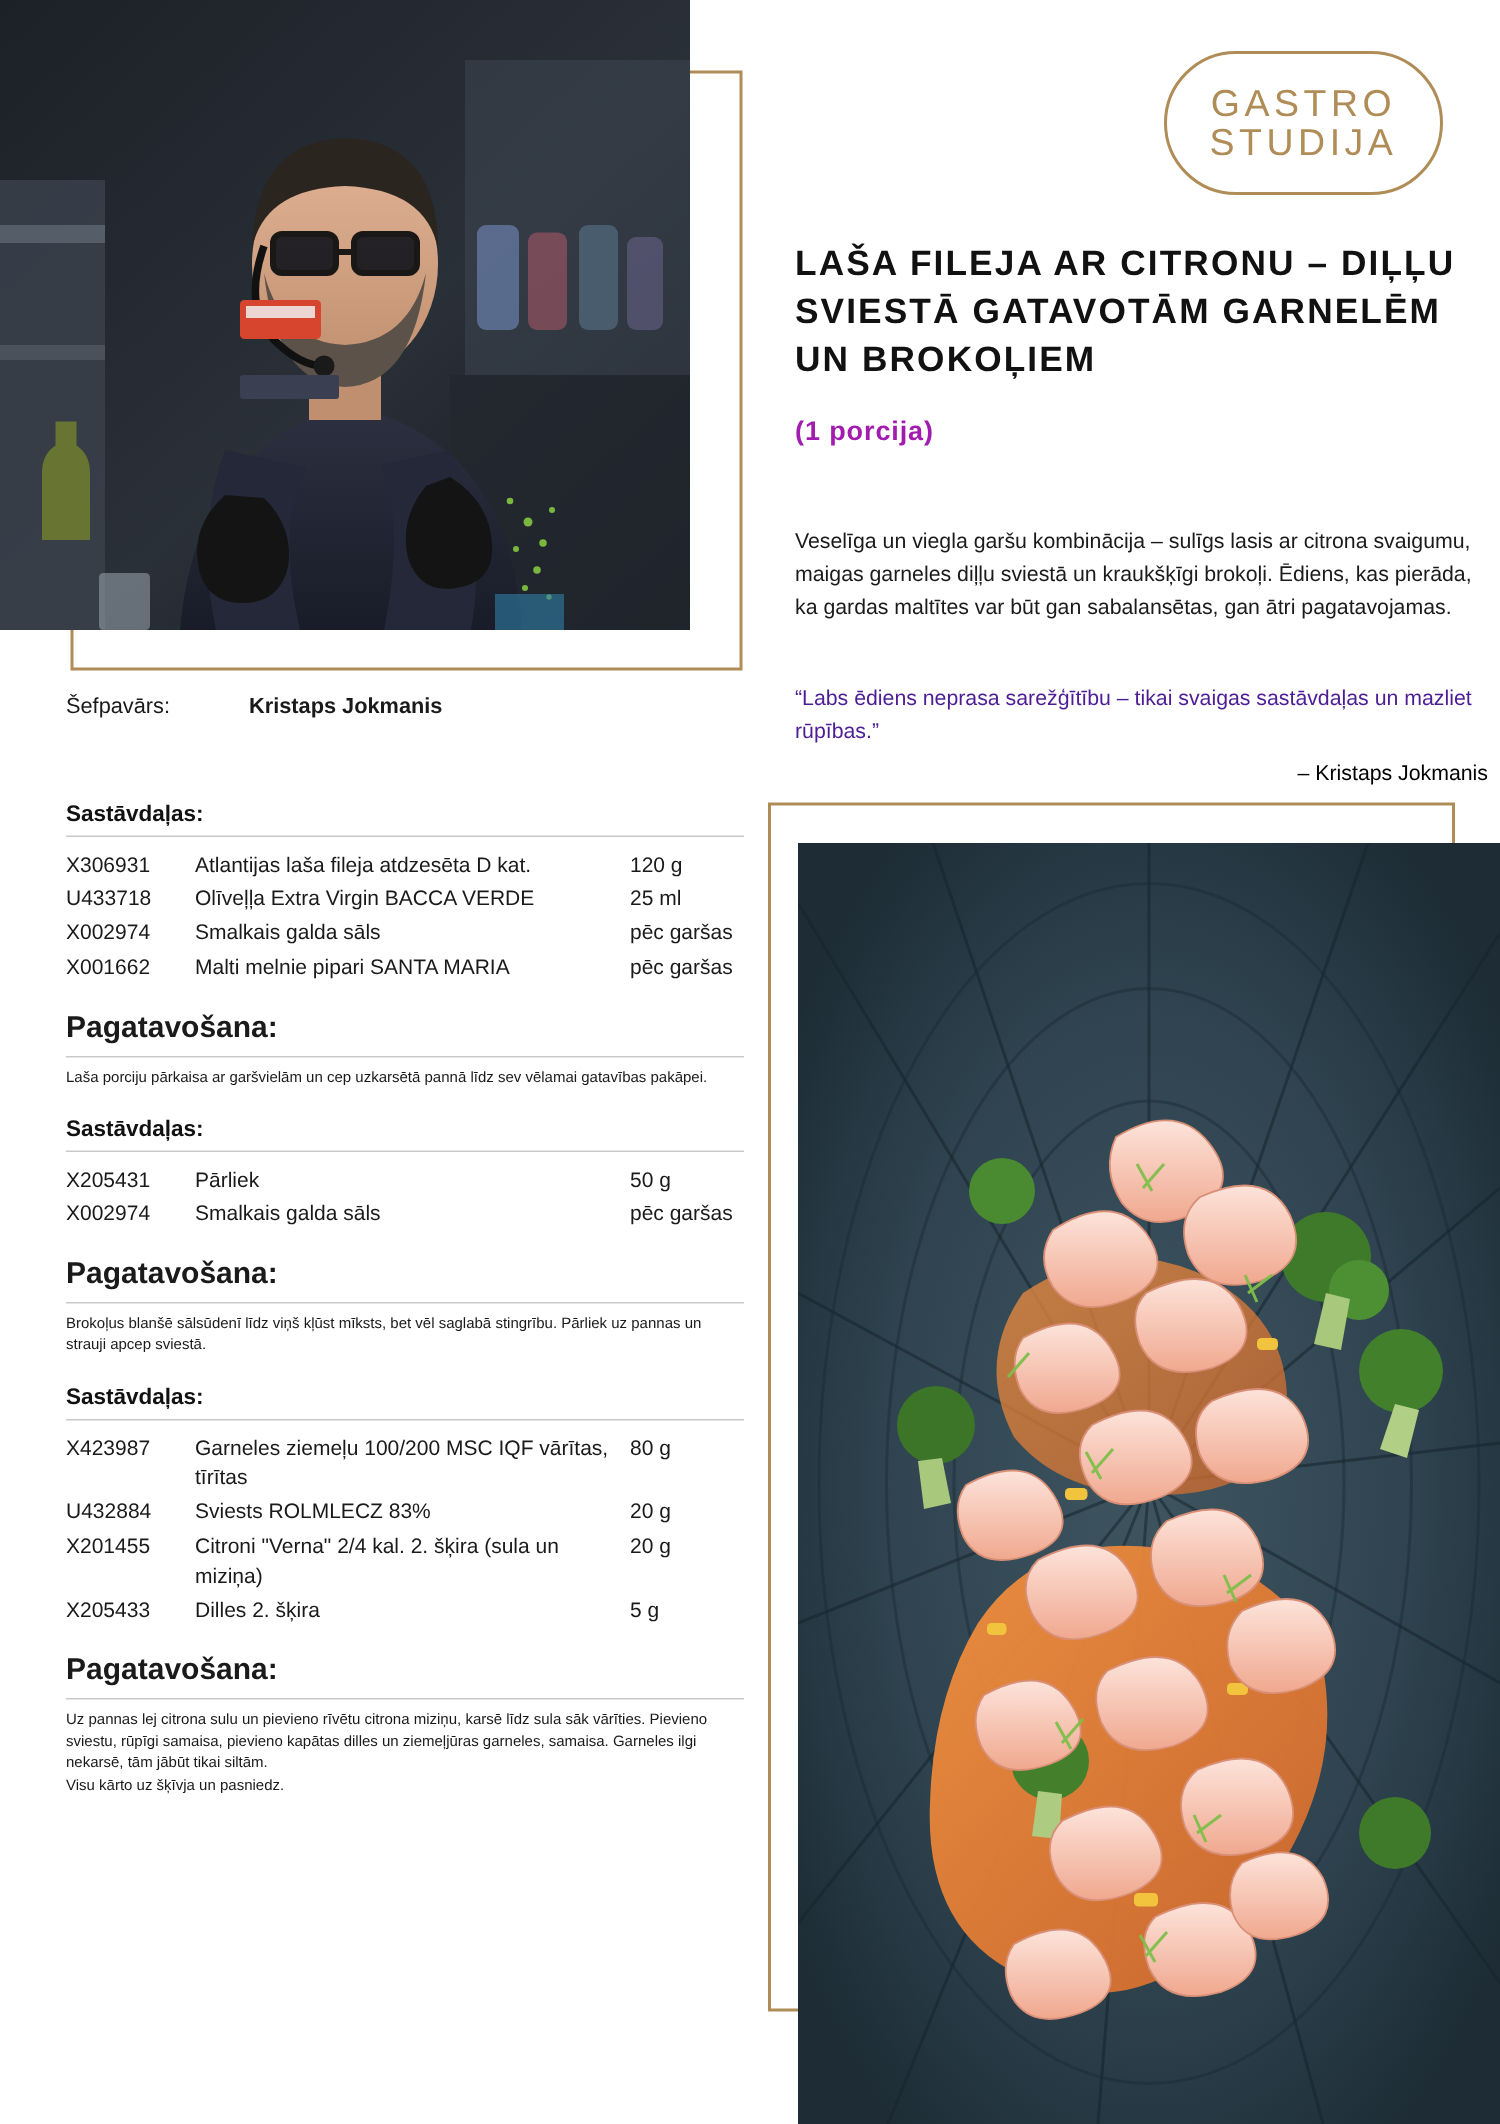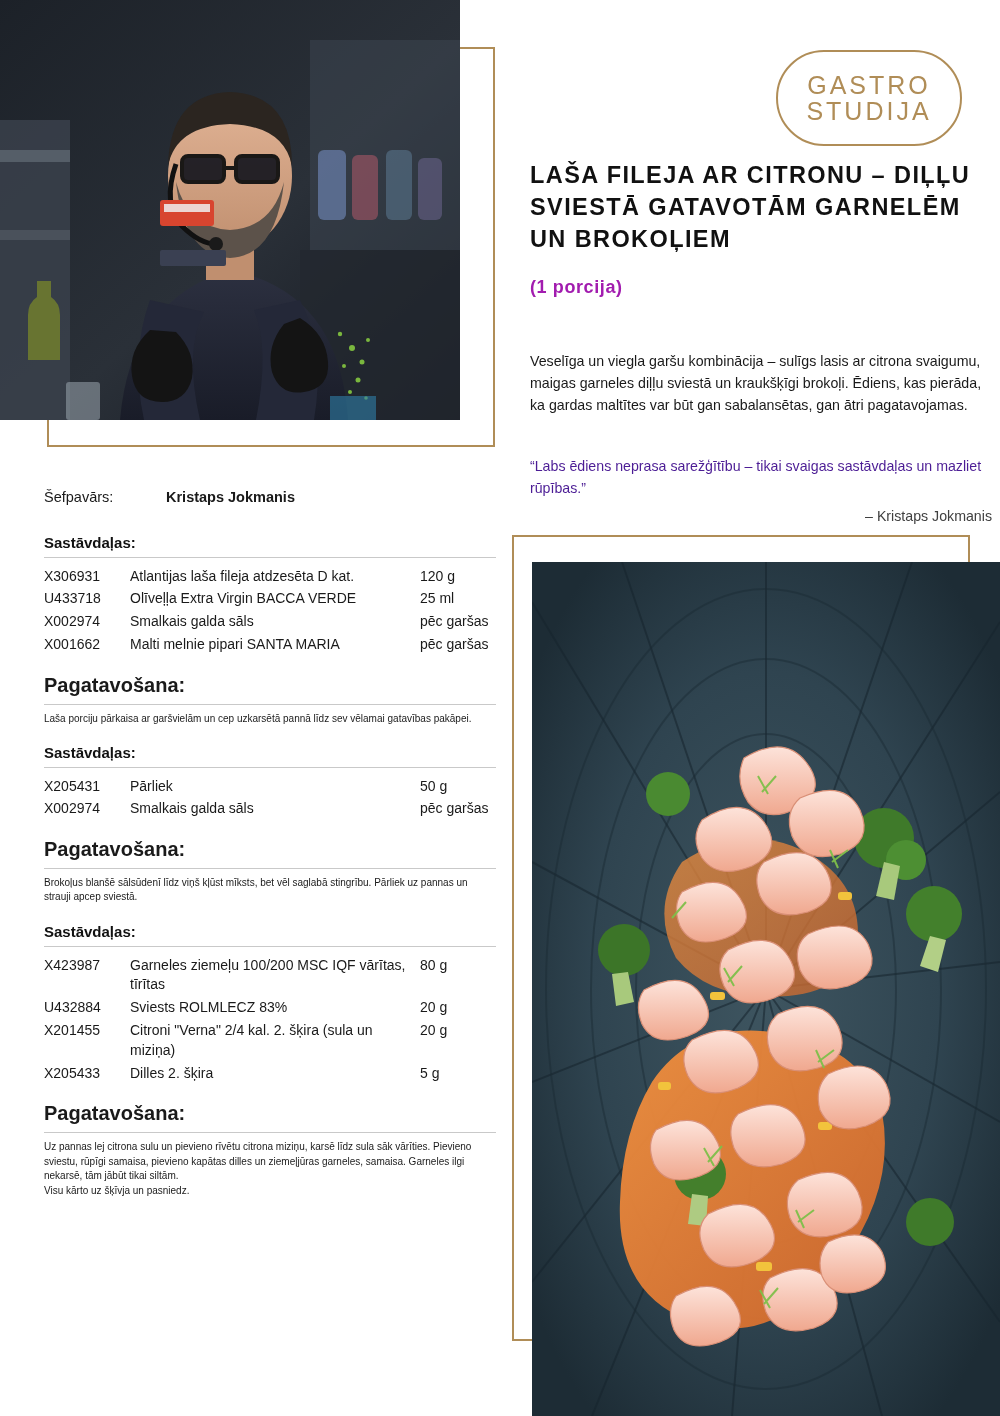--- a/index.html
+++ b/index.html
@@ -46,21 +46,21 @@
   }
   .chef-photo svg { display: block; }
 
   .chef-line {
     position: absolute;
     left: 44px; top: 463px;
     width: 440px;
     font-size: 14.5px;
     color: #1a1a1a;
   }
-  .chef-line .lbl { display: inline-block; width: 122px; margin-top: 26px; }
+  .chef-line .lbl { display: inline-block; width: 122px; }
   .chef-line .nm { font-weight: bold; }
 
   .left-body {
     position: absolute;
     left: 44px; top: 534px;
     width: 452px;
   }
   h3.sect {
     font-size: 15px;
     font-weight: bold;
@@ -103,21 +103,21 @@
   .right-col {
     position: absolute;
     left: 500px; top: 0;
     width: 500px;
     height: 1416px;
   }
 
   
   .logo {
     position: absolute;
-    right: 38px; top: 50px;
+    right: 38px; top: 34px;
     width: 186px; height: 96px;
     border: 2px solid #b08d57;
     border-radius: 48px;
     color: #b08d57;
     display: flex;
     flex-direction: column;
     align-items: center;
     justify-content: center;
     letter-spacing: 3px;
   }
@@ -158,21 +158,21 @@
     font-size: 14.2px;
     line-height: 1.56;
     color: #4c1d95;
   }
   .quote-author {
     position: absolute;
     left: 30px; top: 508px;
     width: 462px;
     text-align: right;
     font-size: 14.2px;
-    color: #404040;
+    color: #000000;
   }
 
   
   .dish-frame {
     position: absolute;
     left: 12px; top: 535px;
     width: 458px; height: 806px;
     border: 2px solid #b08d57;
     z-index: 1;
   }

